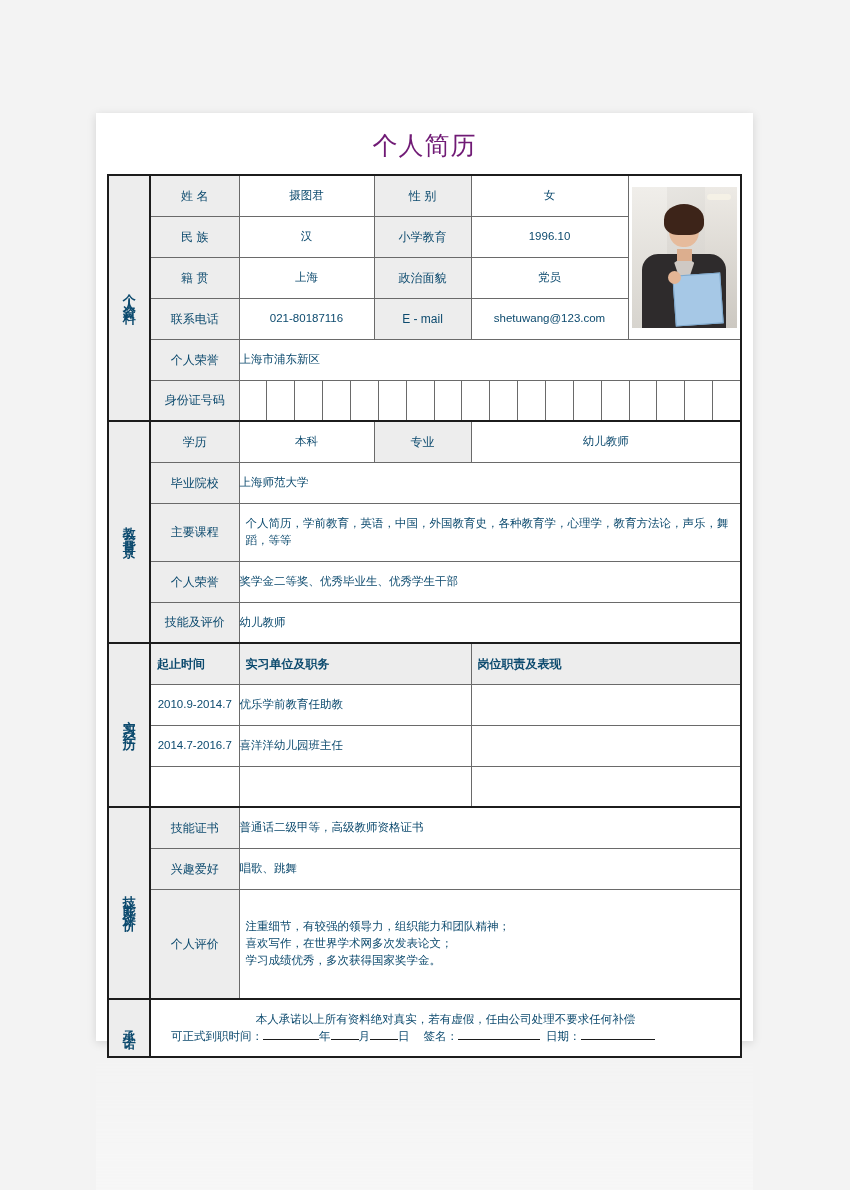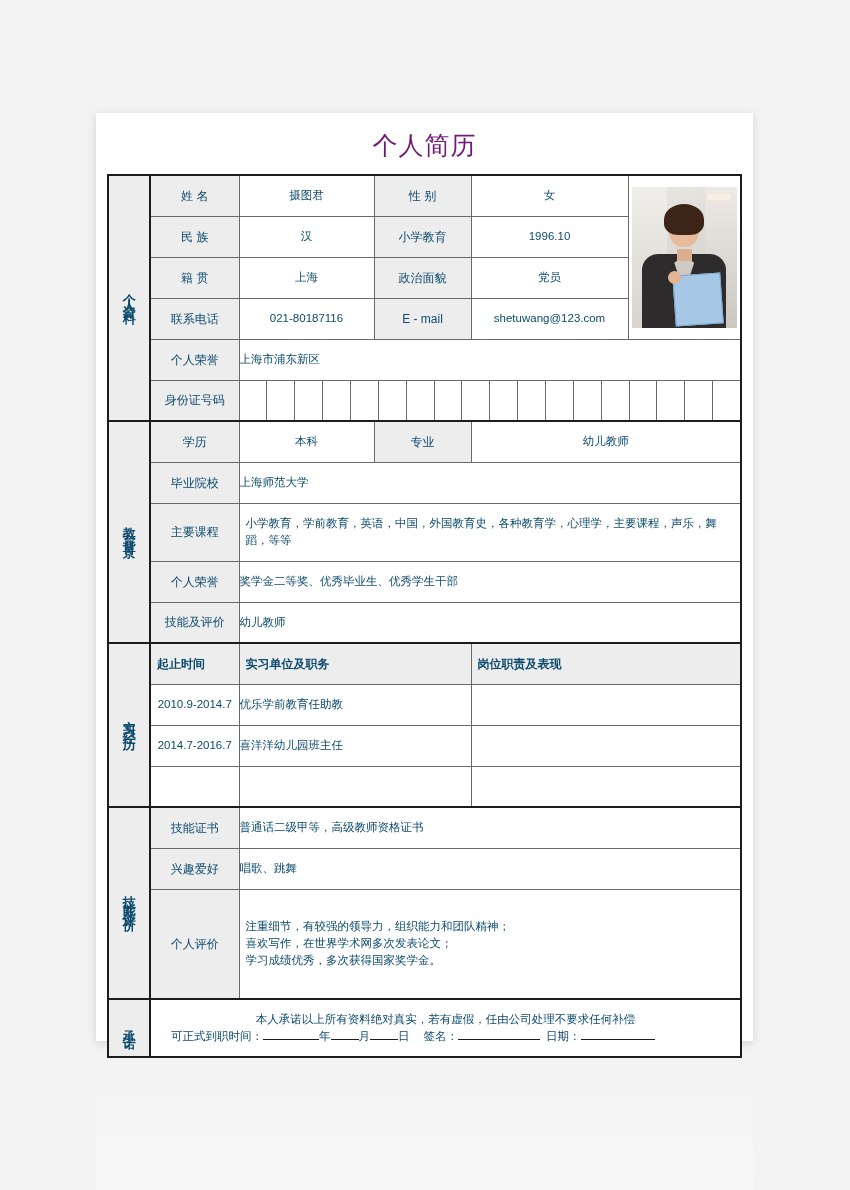--- a/index.html
+++ b/index.html
@@ -250,21 +250,21 @@
         <td class="val" colspan="2">幼儿教师</td>
       </tr>
 
       <tr>
         <td class="lbl">毕业院校</td>
         <td class="val left" colspan="4">上海师范大学</td>
       </tr>
 
       <tr>
         <td class="lbl">主要课程</td>
-        <td class="multiline" colspan="4" style="height:58px">小学教育，学前教育，英语，中国，外国教育史，各种教育学，心理学，主要课程，声乐，舞蹈，等等</td>
+        <td class="multiline" colspan="4" style="height:58px">个人简历，学前教育，英语，中国，外国教育史，各种教育学，心理学，教育方法论，声乐，舞蹈，等等</td>
       </tr>
 
       <tr>
         <td class="lbl">个人荣誉</td>
         <td class="val left" colspan="4">奖学金二等奖、优秀毕业生、优秀学生干部</td>
       </tr>
 
       <tr>
         <td class="lbl">技能及评价</td>
         <td class="val left" colspan="4">幼儿教师</td>

